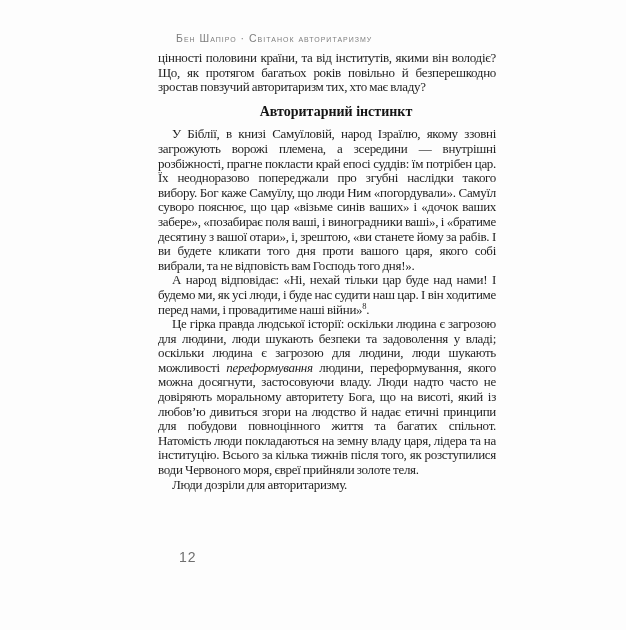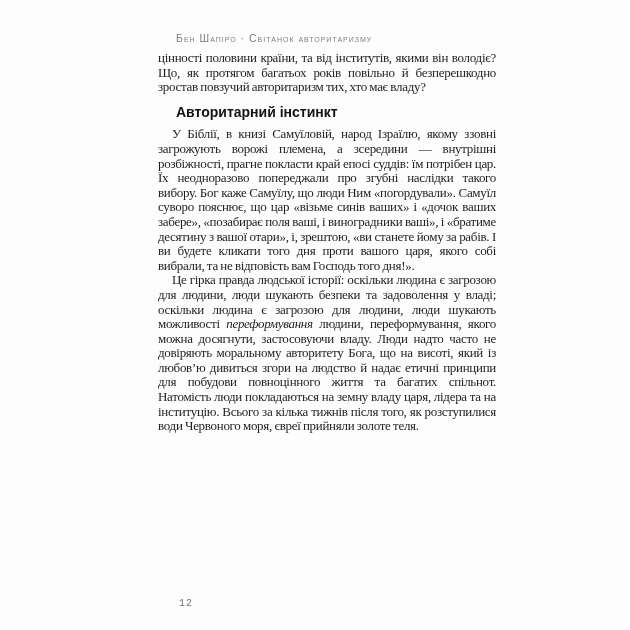--- a/index.html
+++ b/index.html
@@ -30,42 +30,42 @@
     font-size: 13px;
     line-height: 14.6px;
     letter-spacing: -0.3px;
     word-spacing: -0.5px;
     color: #1e1e1e;
     text-align: justify;
   }
   .text-block p { margin: 0; font-family: Liberation Serif, serif; }
   .text-block p.indent { text-indent: 14px; }
   .section-heading {
-    font-family: Liberation Sans, sans-serif;
+    font-family: Liberation Serif, serif;
     font-size: 14px;
     font-weight: 700;
     color: #141414;
     margin: 10px 0 8px 0;
     text-indent: 18px;
-    text-align: left;
+    text-align: center;
     letter-spacing: 0;
     word-spacing: 0;
   }
   .footnote-ref {
     font-size: 8.5px;
     vertical-align: super;
     line-height: 0;
   }
   .italic-term { font-style: italic; }
   .page-number {
     position: absolute;
     left: 179px;
-    top: 598px;
-    font-family: Liberation Mono, monospace;
-    font-size: 10px;
+    top: 549px;
+    font-family: Liberation Sans, sans-serif;
+    font-size: 14px;
     letter-spacing: 1px;
     color: #6f6f6f;
   }
 </style>
 </head>
 <body>
 
 <div class="page">
 
   <div class="running-header">Бен Шапіро · Світанок авторитаризму</div>
@@ -73,22 +73,24 @@
   <div class="text-block">
 
     <p>цінності половини країни, та від інститутів, якими він володіє? Що, як протягом багатьох років повільно й безперешкодно зростав повзучий авторитаризм тих, хто має владу?</p>
 
 
     <h2 class="section-heading">Авторитарний інстинкт</h2>
 
 
     <p class="indent">У Біблії, в книзі Самуїловій, народ Ізраїлю, якому ззовні загрожують ворожі племена, а зсередини — внутрішні розбіжності, прагне покласти край епосі суддів: їм потрібен цар. Їх неодноразово попереджали про згубні наслідки такого вибору. Бог каже Самуїлу, що люди Ним «погордували». Самуїл суворо пояснює, що цар «візьме синів ваших» і «дочок ваших забере», «позабирає поля ваші, і виноградники ваші», і «братиме десятину з вашої отари», і, зрештою, «ви станете йому за рабів. І ви будете кликати того дня проти вашого царя, якого собі вибрали, та не відповість вам Господь того дня!».</p>
 
+    <p class="indent"><span>А народ відповідає: «Ні, нехай тільки цар буде над нами! І будемо ми, як усі люди, і буде нас судити наш цар. І він ходитиме перед нами, і провадитиме наші війни»</span><sup class="footnote-ref">8</sup><span>.</span></p>
 
 
     <p class="indent"><span>Це гірка правда людської історії: оскільки людина є загрозою для людини, люди шукають безпеки та задоволення у владі; оскільки людина є загрозою для людини, люди шукають можливості </span><em class="italic-term">переформування</em><span> людини, переформування, якого можна досягнути, застосовуючи владу. Люди надто часто не довіряють моральному авторитету Бога, що на висоті, який із любов’ю дивиться згори на людство й надає етичні принципи для побудови повноцінного життя та багатих спільнот. Натомість люди покладаються на земну владу царя, лідера та на інституцію. Всього за кілька тижнів після того, як розступилися води Червоного моря, євреї прийняли золоте теля.</span></p>
 
+    <p class="indent">Люди дозріли для авторитаризму.</p>
 
   </div>
 
   <div class="page-number">12</div>
 
 </div>
 
 </body></html>

